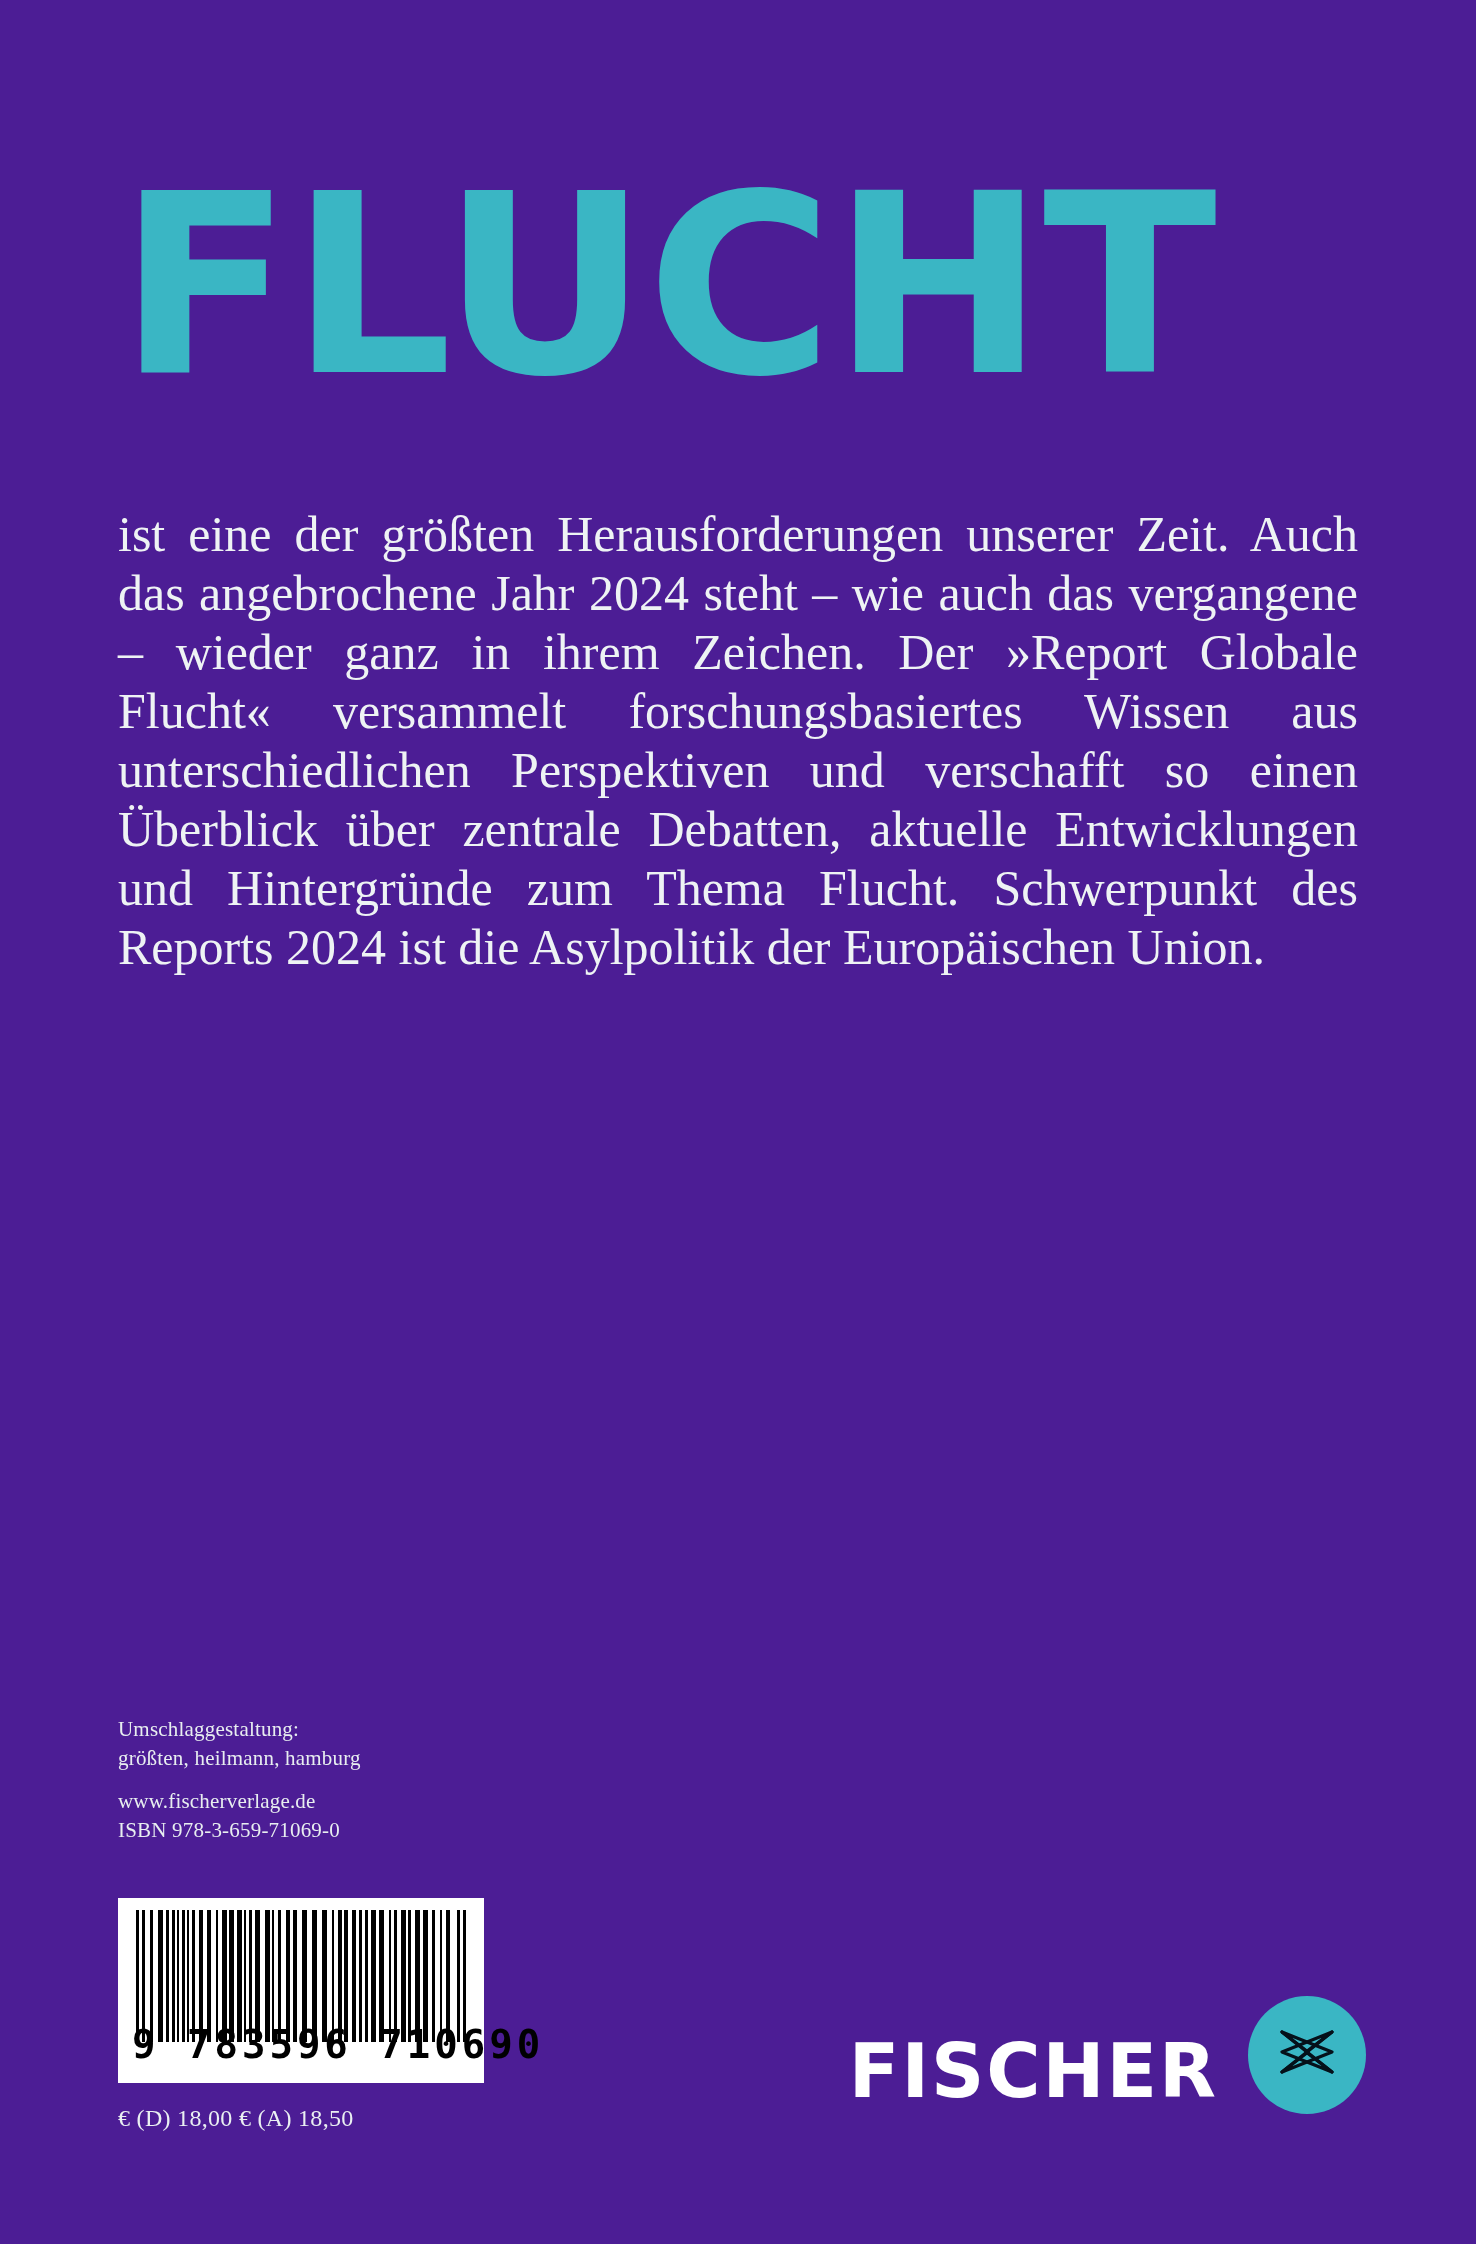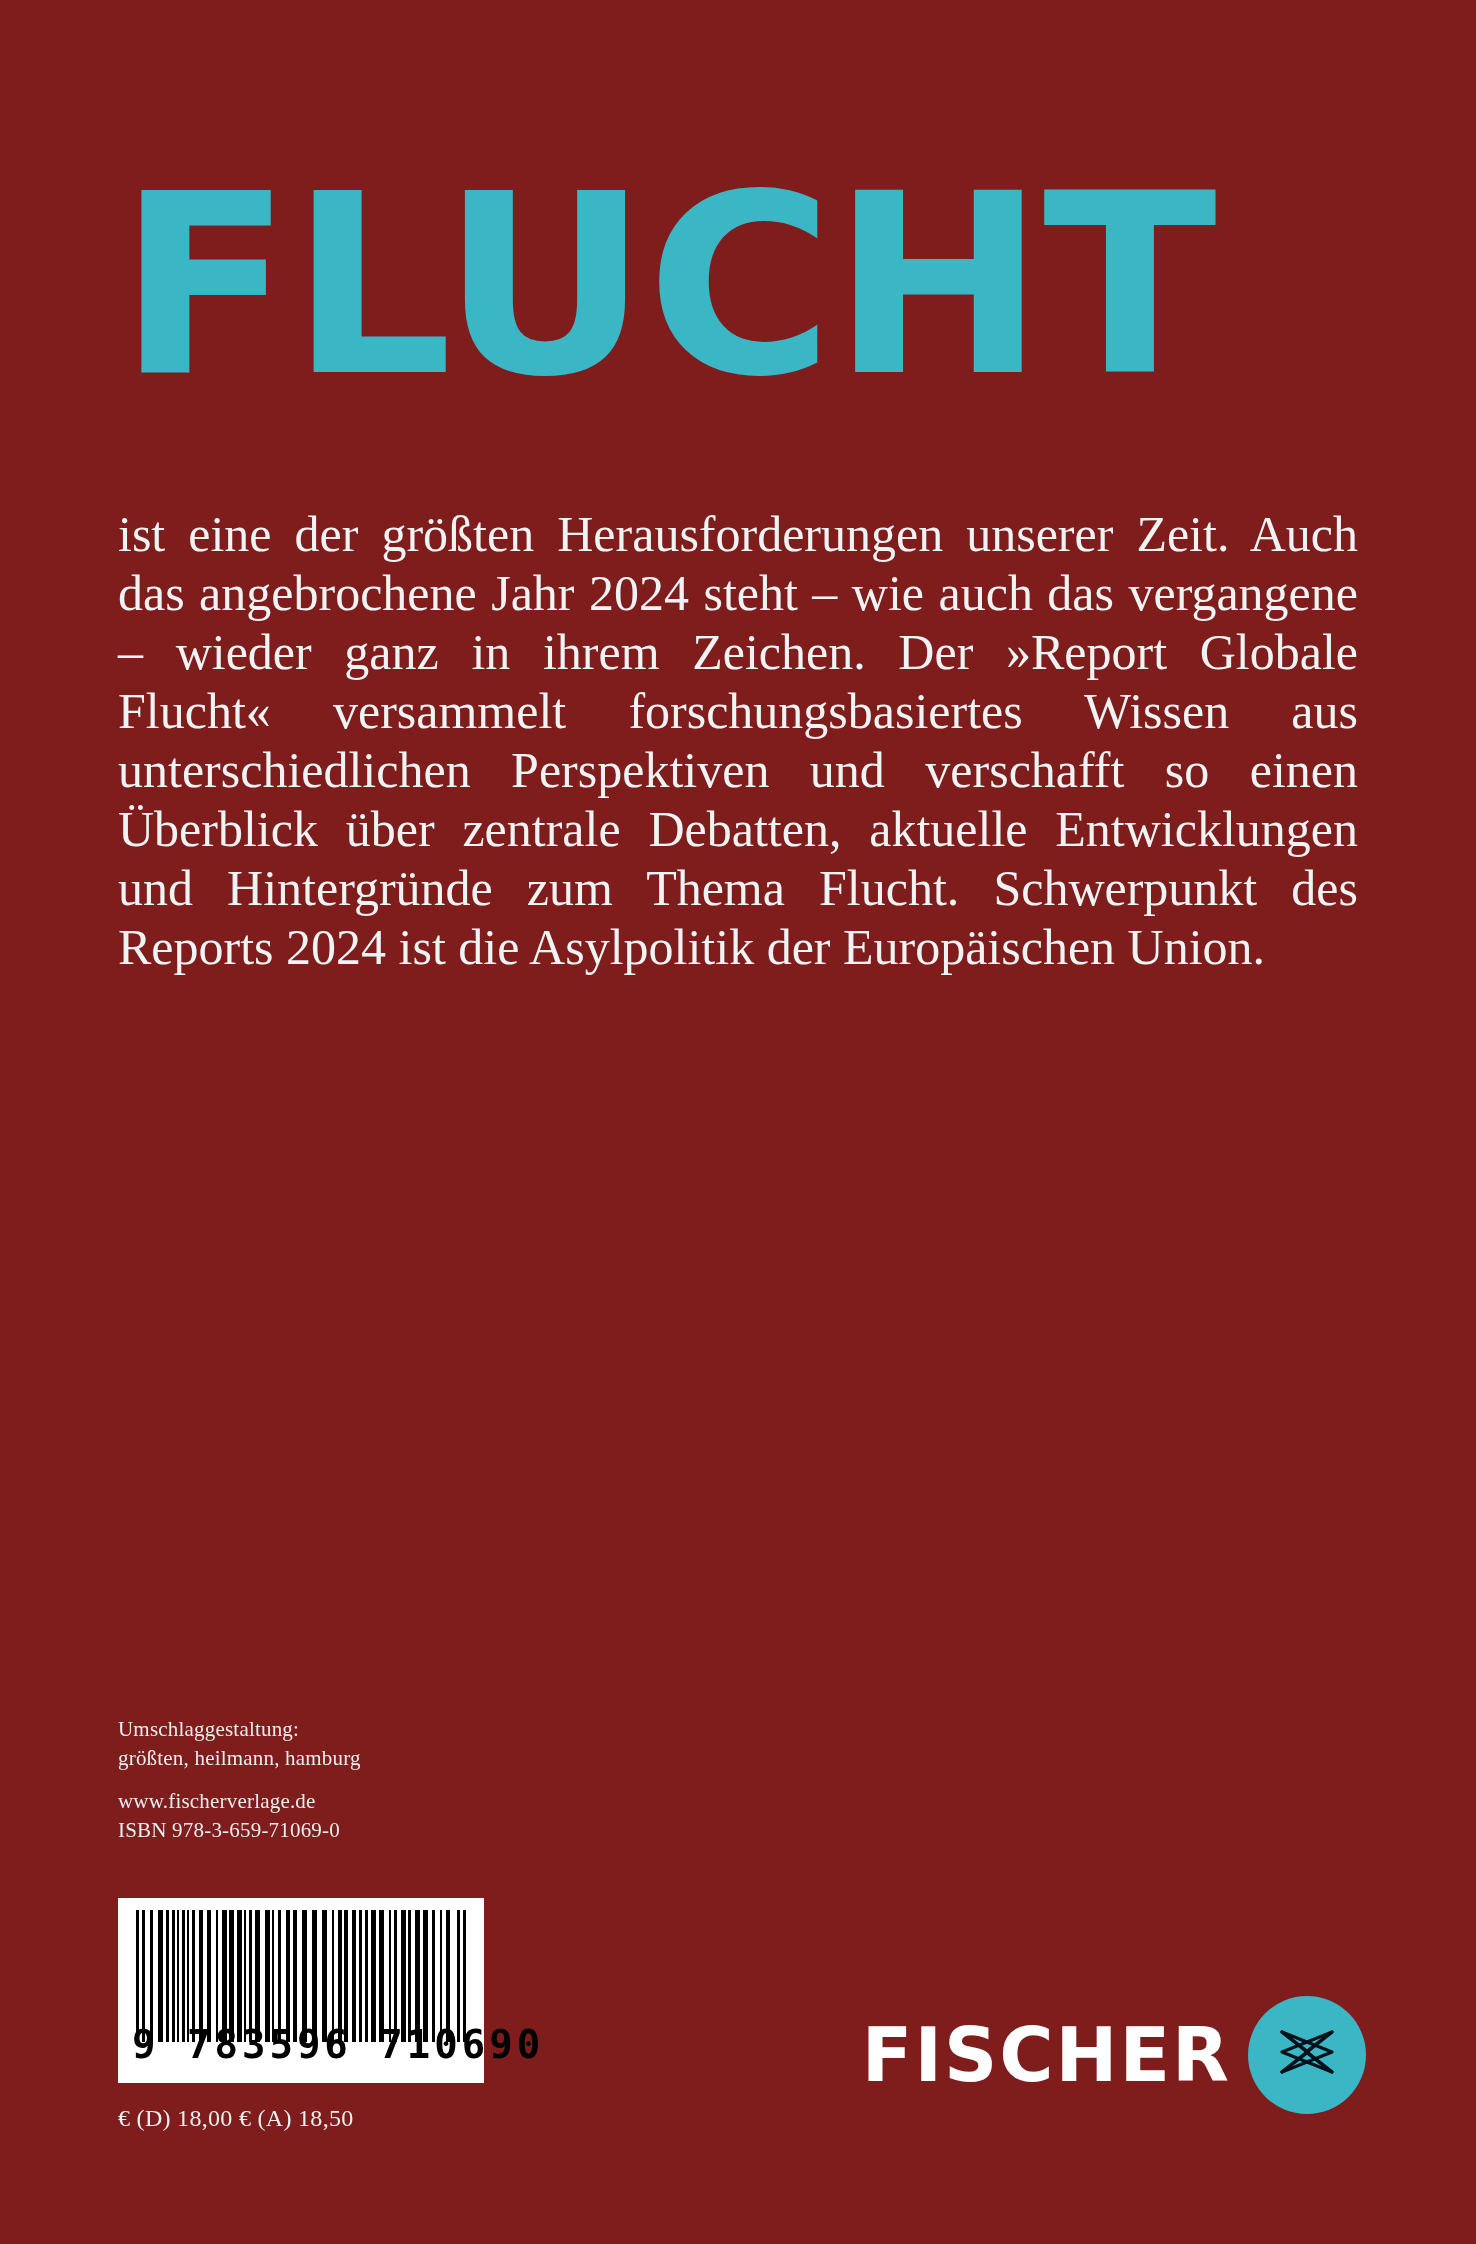--- a/index.html
+++ b/index.html
@@ -11,21 +11,21 @@
     width: 1476px;
     height: 2244px;
     position: relative;
     font-family: "Liberation Serif", serif;
     overflow: hidden;
   }
 
   .cover {
     position: absolute;
     inset: 0;
-    background: #7f1d1d;
+    background: #4c1d95;
   }
 
   
   .headline {
     position: absolute;
     left: 118px;
     top: 178px;
     font-family: "DejaVu Sans", sans-serif;
     font-weight: 700;
     font-size: 250px;
@@ -126,22 +126,22 @@
     letter-spacing: 0.3px;
   }
   .prices .p2 { }
 
   
   .publisher {
     position: absolute;
     right: 110px;
     bottom: 130px;
     display: flex;
-    align-items: center;
-    gap: 17px;
+    align-items: flex-end;
+    gap: 30px;
   }
   .publisher-name {
     font-family: "DejaVu Sans", sans-serif;
     font-weight: 700;
     font-size: 74px;
     letter-spacing: 2px;
     color: #ffffff;
   }
   .fish-mark {
     width: 118px;

